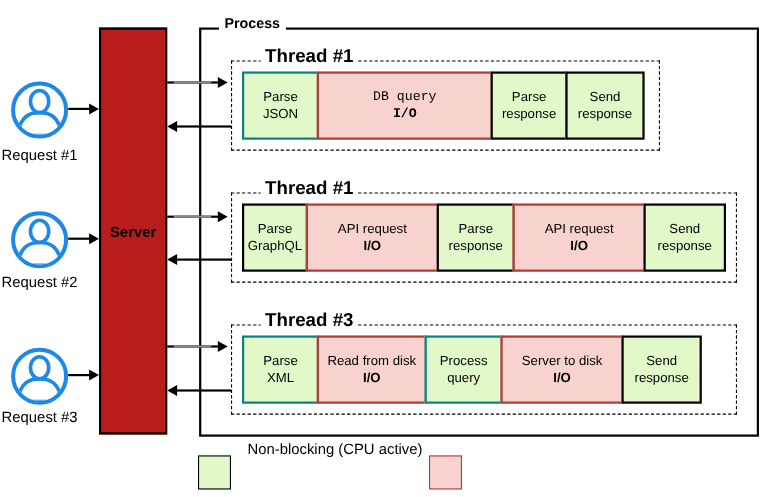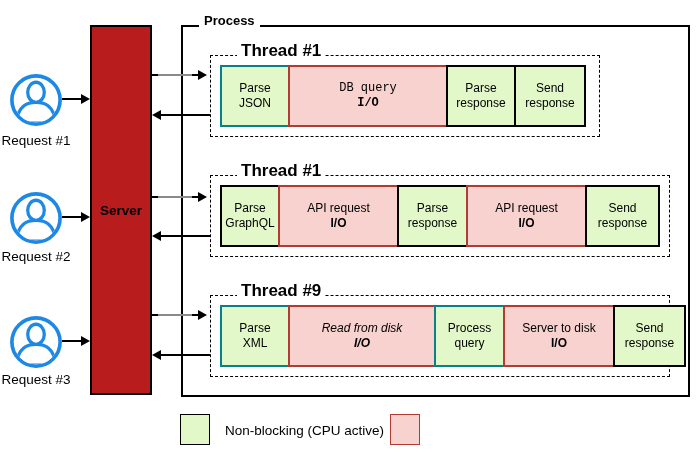--- a/index.html
+++ b/index.html
@@ -117,21 +117,21 @@
     <div class="frame-label">Process</div>
   </div>
 
   <div class="thread t1">
     <div class="frame-label">Thread #1</div>
   </div>
   <div class="thread t2">
     <div class="frame-label">Thread #1</div>
   </div>
   <div class="thread t3">
-    <div class="frame-label">Thread #9</div>
+    <div class="frame-label">Thread #3</div>
   </div>
 
   <div class="row row1">
     <div class="block teal" style="width:70px;">
       <span>Parse</span>
       <span>JSON</span>
     </div>
     <div class="block red" style="width:160px;font-family:Liberation Mono, monospace;">
       <span>DB query</span>
       <span class="bold">I/O</span>
@@ -167,21 +167,21 @@
       <span>Send</span>
       <span>response</span>
     </div>
   </div>
 
   <div class="row row3">
     <div class="block teal" style="width:70px;">
       <span>Parse</span>
       <span>XML</span>
     </div>
-    <div class="block red" style="width:148px;font-style:italic;">
+    <div class="block red" style="width:100px;">
       <span>Read from disk</span>
       <span class="bold">I/O</span>
     </div>
     <div class="block teal" style="width:71px;">
       <span>Process</span>
       <span>query</span>
     </div>
     <div class="block red" style="width:112px;">
       <span>Server to disk</span>
       <span class="bold">I/O</span>
@@ -212,16 +212,16 @@
   <div class="ahr" style="left:198px;top:310px;"></div>
 
   <div class="ahl" style="left:152px;top:110px;"></div>
   <div class="aline" style="left:161px;top:114px;width:49px;"></div>
   <div class="ahl" style="left:152px;top:231px;"></div>
   <div class="aline" style="left:161px;top:235px;width:49px;"></div>
   <div class="ahl" style="left:152px;top:350px;"></div>
   <div class="aline" style="left:161px;top:354px;width:49px;"></div>
 
   <div class="swatch green" style="left:180px;top:414px;"></div>
-  <div class="legend-label" style="left:225px;top:423px;">Non-blocking (CPU active)</div>
+  <div class="legend-label" style="left:225px;top:401px;">Non-blocking (CPU active)</div>
   <div class="swatch pink" style="left:390px;top:414px;"></div>
 
 </div>
 
 </body></html>

